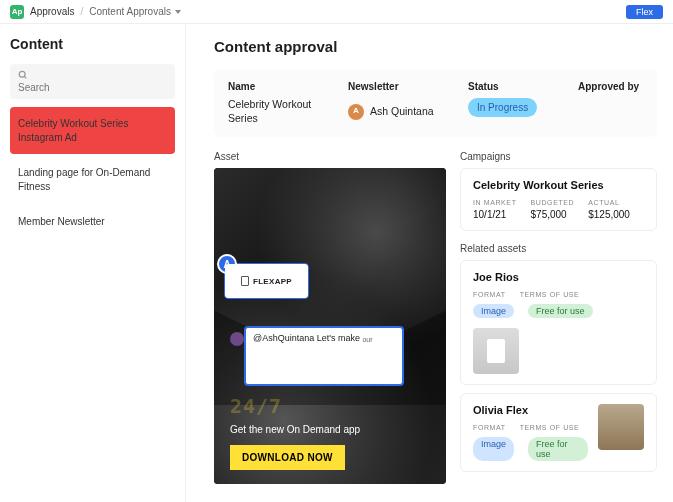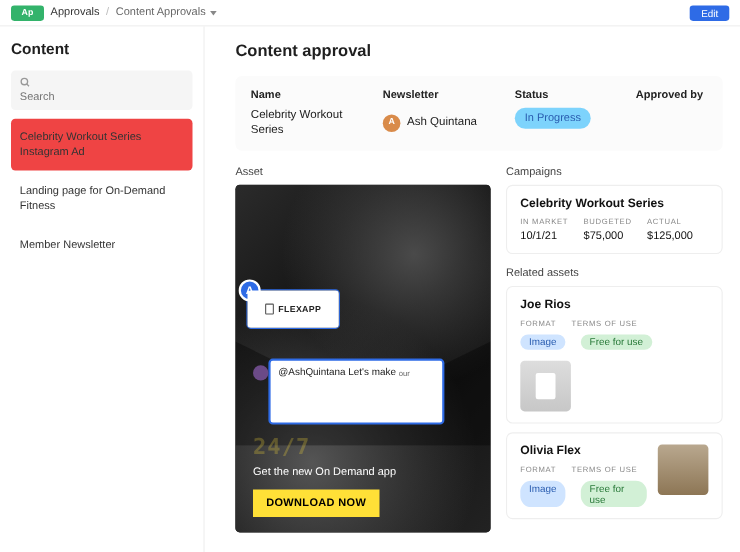--- a/index.html
+++ b/index.html
@@ -16,21 +16,21 @@
   .topbar {
     height: 24px;
     border-bottom: 1px solid #eee;
     display: flex;
     align-items: center;
     padding: 0 10px;
     justify-content: space-between;
   }
   .crumbs { display: flex; align-items: center; gap: 6px; font-size: 10px; color: #333; }
   .app-icon {
-    width: 30px; height: 14px; border-radius: 3px;
+    width: 14px; height: 14px; border-radius: 3px;
     background: #33b36b; color: #fff; font-size: 8px; font-weight: 600;
     display: flex; align-items: center; justify-content: center;
   }
   .crumb-sep { color: #bbb; }
   .crumb-current { color: #666; display:flex; align-items:center; gap:4px;}
   .chev-down { width:0;height:0;border-left:3px solid transparent;border-right:3px solid transparent;border-top:4px solid #888; display:inline-block;}
   .edit-btn {
     background: #2e6be6; color: #fff; border: none; border-radius: 3px;
     font-size: 9px; padding: 2px 10px; cursor: pointer;
   }
@@ -162,21 +162,21 @@
 <div class="topbar">
   <div class="crumbs">
     <span class="app-icon">Ap</span>
     <span>Approvals</span>
     <span class="crumb-sep">/</span>
     <span class="crumb-current">
       <span>Content Approvals</span>
       <span class="chev-down"></span>
     </span>
   </div>
-  <button class="edit-btn">Edit</button>
+  <button class="edit-btn">Flex</button>
 </div>
 
 <div class="main">
   <aside class="sidebar">
     <h2>Content</h2>
     <div class="search">
       <svg viewBox="0 0 24 24" fill="none" stroke="currentColor" stroke-width="3">
           <circle cx="10" cy="10" r="7"></circle>
           <line x1="20" y1="20" x2="15" y2="15"></line>
         </svg>

